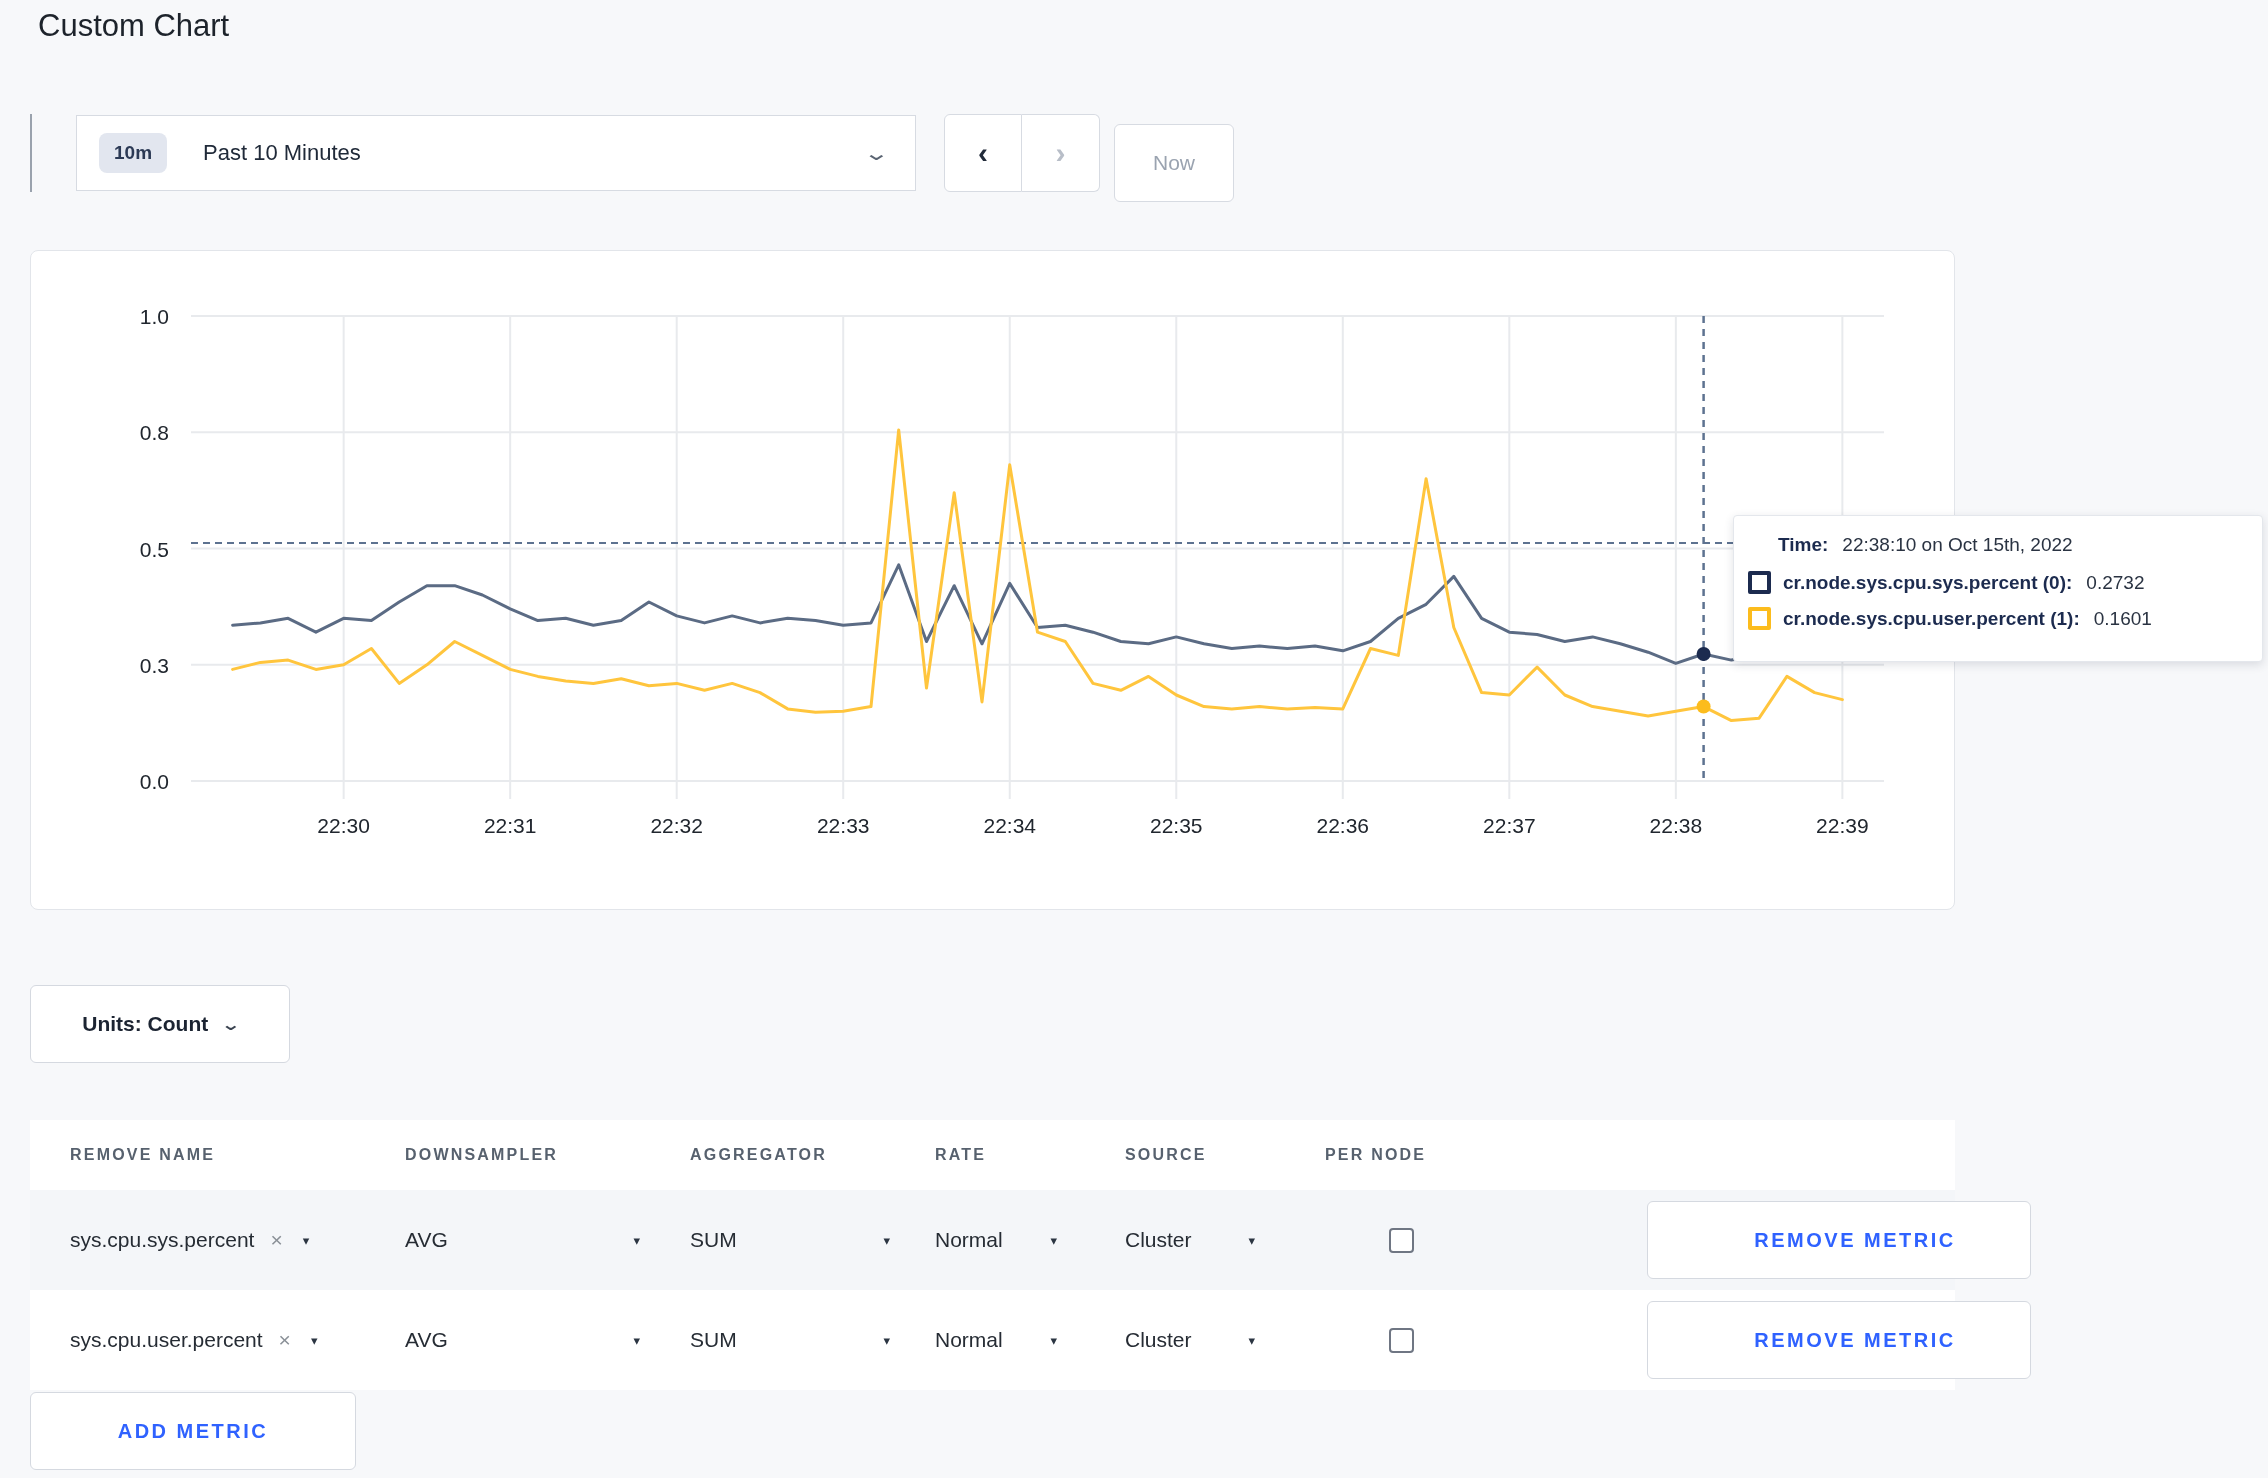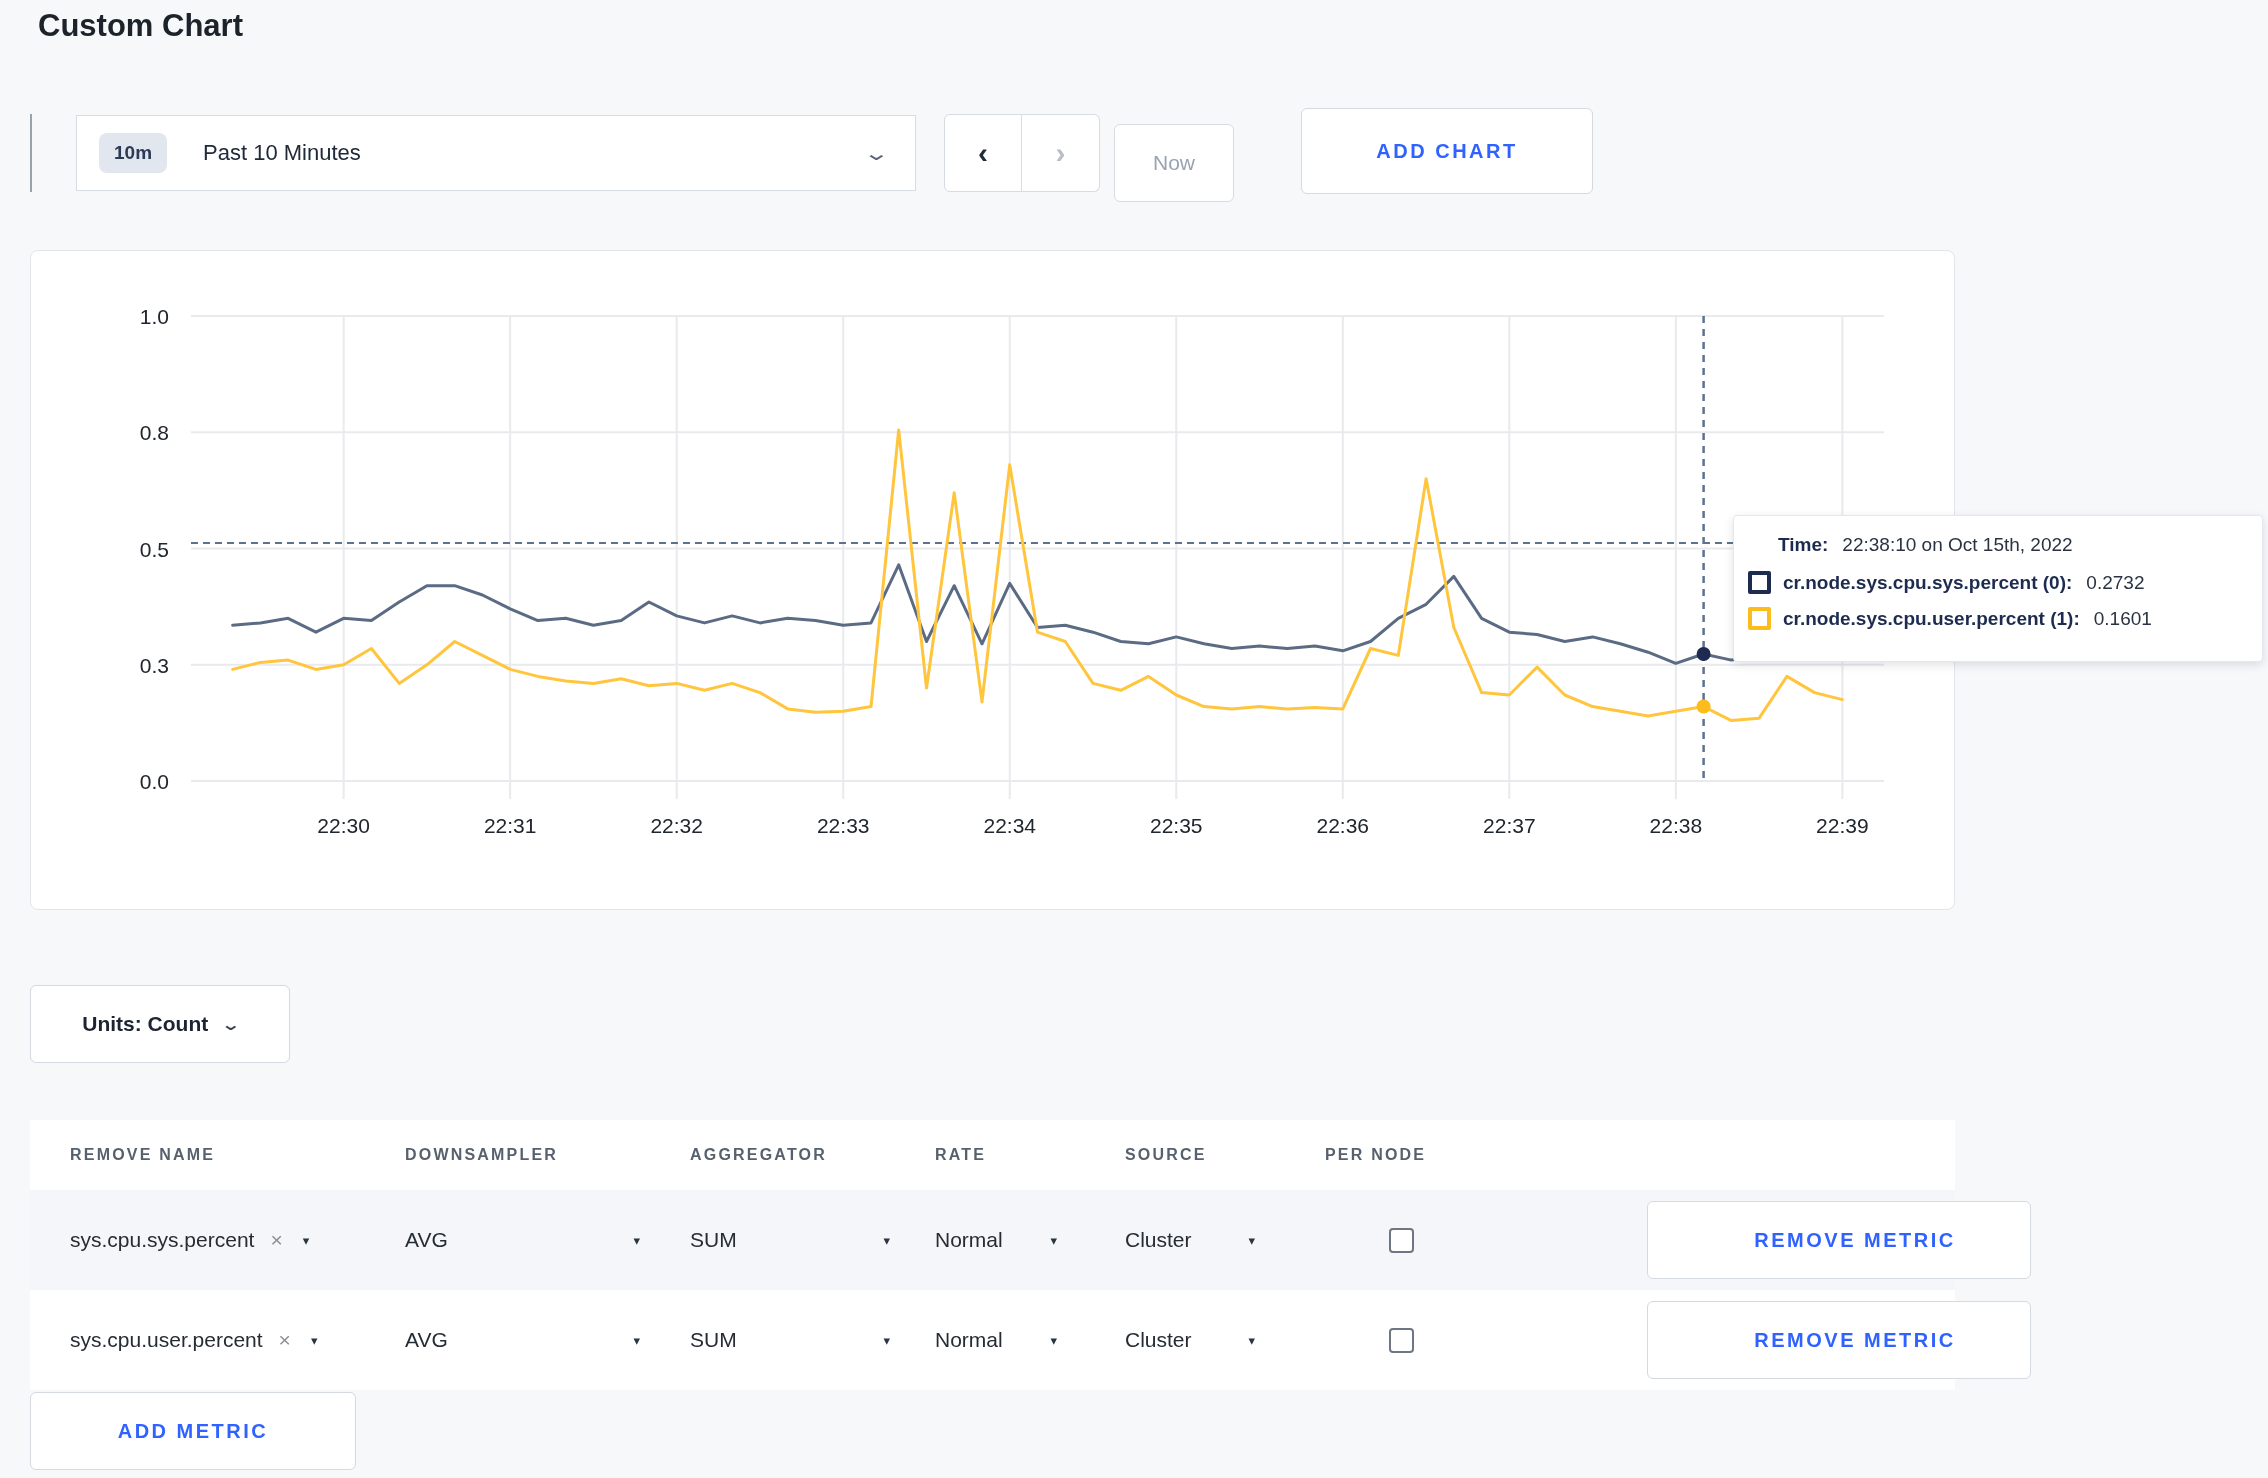--- a/index.html
+++ b/index.html
@@ -1,19 +1,19 @@
 <!DOCTYPE html>
 <html><head>
 <meta charset="utf-8">
 <style>
   html,body{margin:0;padding:0;width:2268px;height:1478px;overflow:hidden;
     background:#f7f8fa;font-family:"Liberation Sans","DejaVu Sans",sans-serif;}
   .page{position:relative;width:2268px;height:1478px;}
 
-  .page-title{position:absolute;left:38px;top:8px;font-size:31px;font-weight:700;color:#1d232b;}
+  .page-title{position:absolute;left:38px;top:8px;font-size:31px;font-weight:400;color:#1d232b;}
 
   
   .left-rule{position:absolute;left:30px;top:114px;width:2px;height:78px;background:#9aa2ad;}
   .range-select{position:absolute;left:76px;top:115px;width:840px;height:76px;background:#fff;
     border:1px solid #d7dbe2;border-radius:0;display:flex;align-items:center;box-sizing:border-box;cursor:pointer;}
   .range-badge{margin-left:22px;background:#e2e6ef;color:#2c3a55;font-weight:700;font-size:19px;
     padding:9px 15px;border-radius:8px;}
   .range-label{margin-left:36px;font-size:22px;color:#202a39;}
   .chev-down{margin-left:auto;margin-right:30px;color:#5a6472;font-size:20px;transform:scaleX(1.6);}
 
@@ -91,21 +91,20 @@
     <div class="nav-btn nav-prev">
       <span>‹</span>
     </div>
     <div class="nav-btn nav-next">
       <span>›</span>
     </div>
   </div>
 
   <div class="now-btn">Now</div>
 
-  <div class="blue-btn add-chart-btn">ADD CHART</div>
 
   <div class="chart-card">
     <svg id="chart-svg" width="1923" height="640" viewBox="0 0 1923 640">
         <line x1="160" y1="530" x2="1853" y2="530" stroke="#e8eaed" stroke-width="2"></line>
         <text x="138" y="538" text-anchor="end" font-size="21" fill="#20262e">0.0</text>
         <line x1="160" y1="413.75" x2="1853" y2="413.75" stroke="#e8eaed" stroke-width="2"></line>
         <text x="138" y="421.75" text-anchor="end" font-size="21" fill="#20262e">0.3</text>
         <line x1="160" y1="297.5" x2="1853" y2="297.5" stroke="#e8eaed" stroke-width="2"></line>
         <text x="138" y="305.5" text-anchor="end" font-size="21" fill="#20262e">0.5</text>
         <line x1="160" y1="181.25" x2="1853" y2="181.25" stroke="#e8eaed" stroke-width="2"></line>

